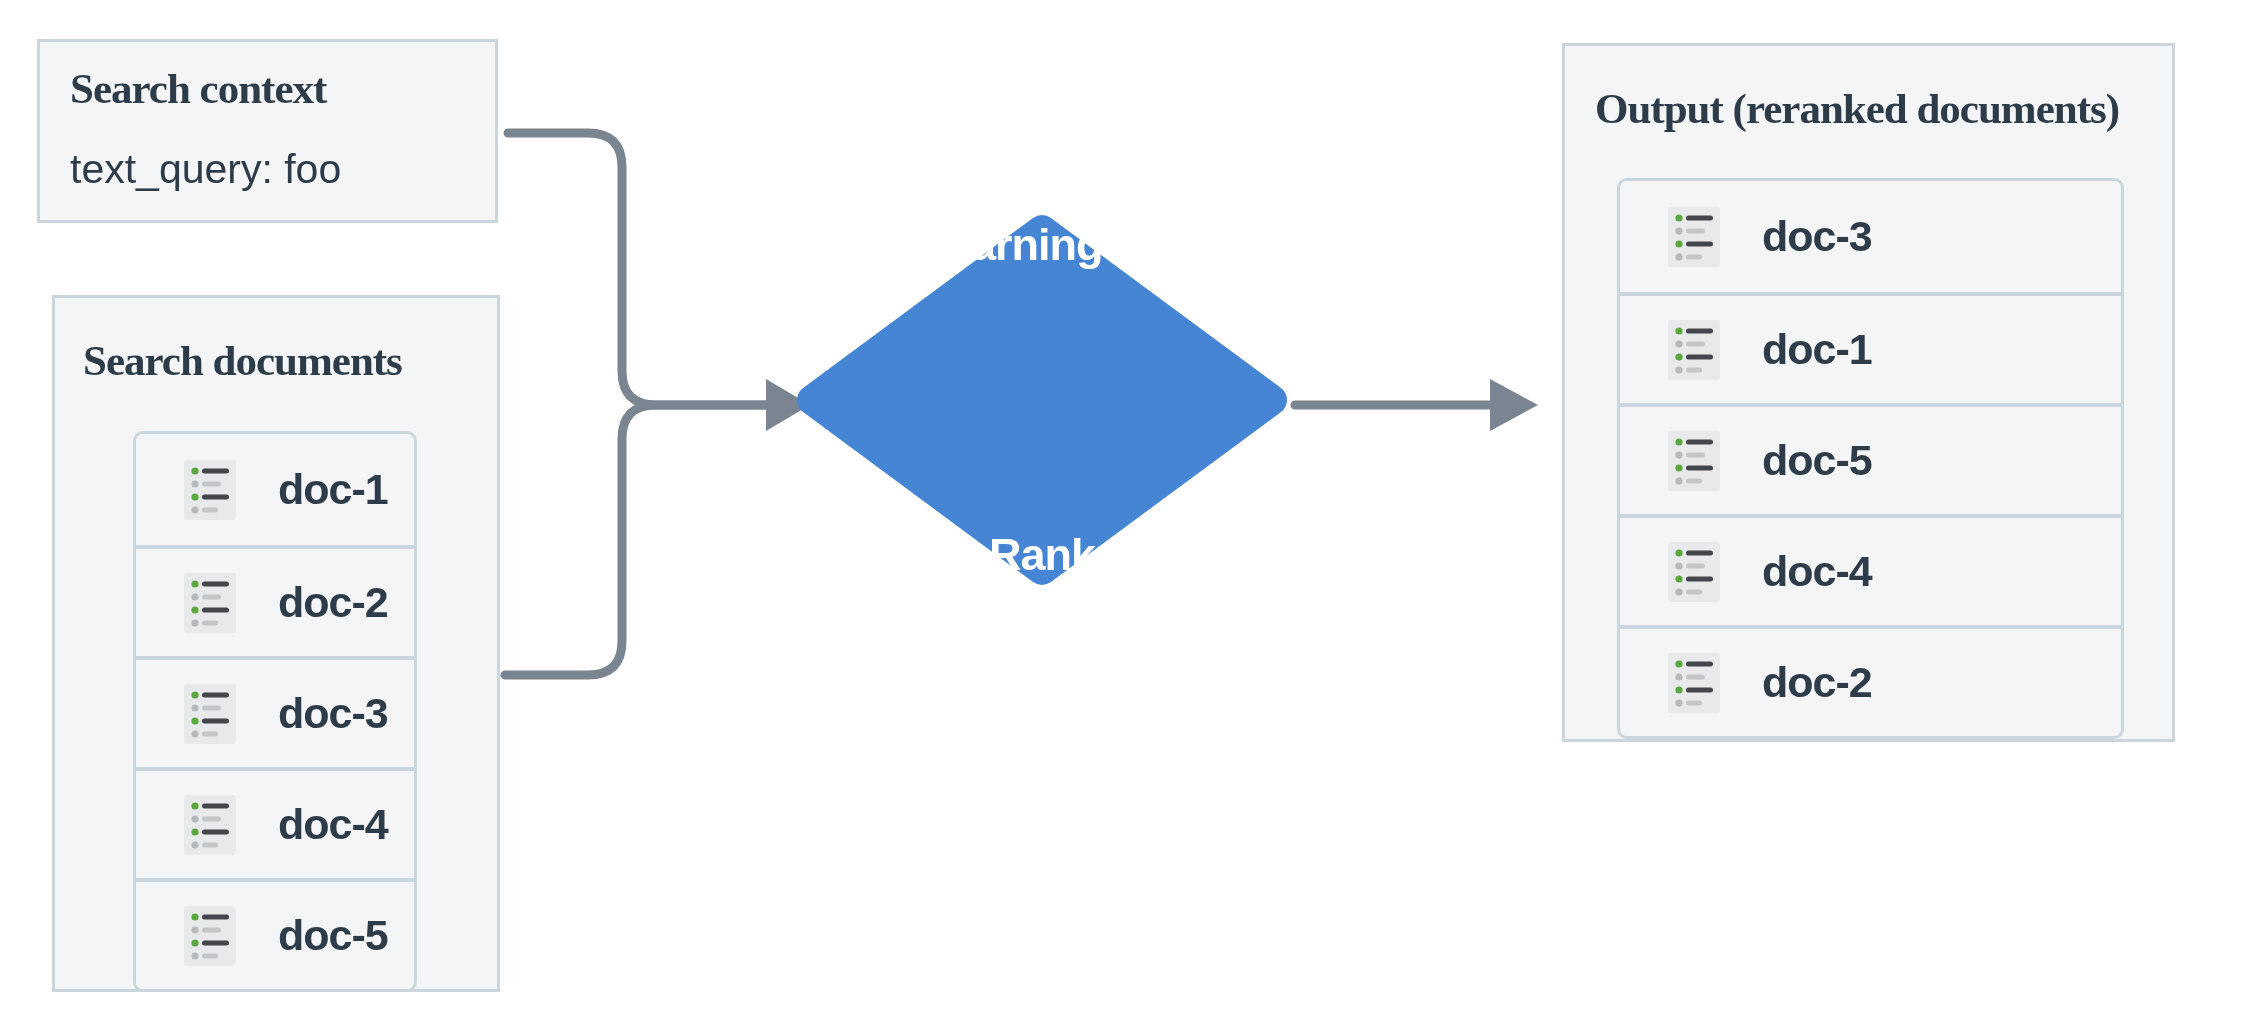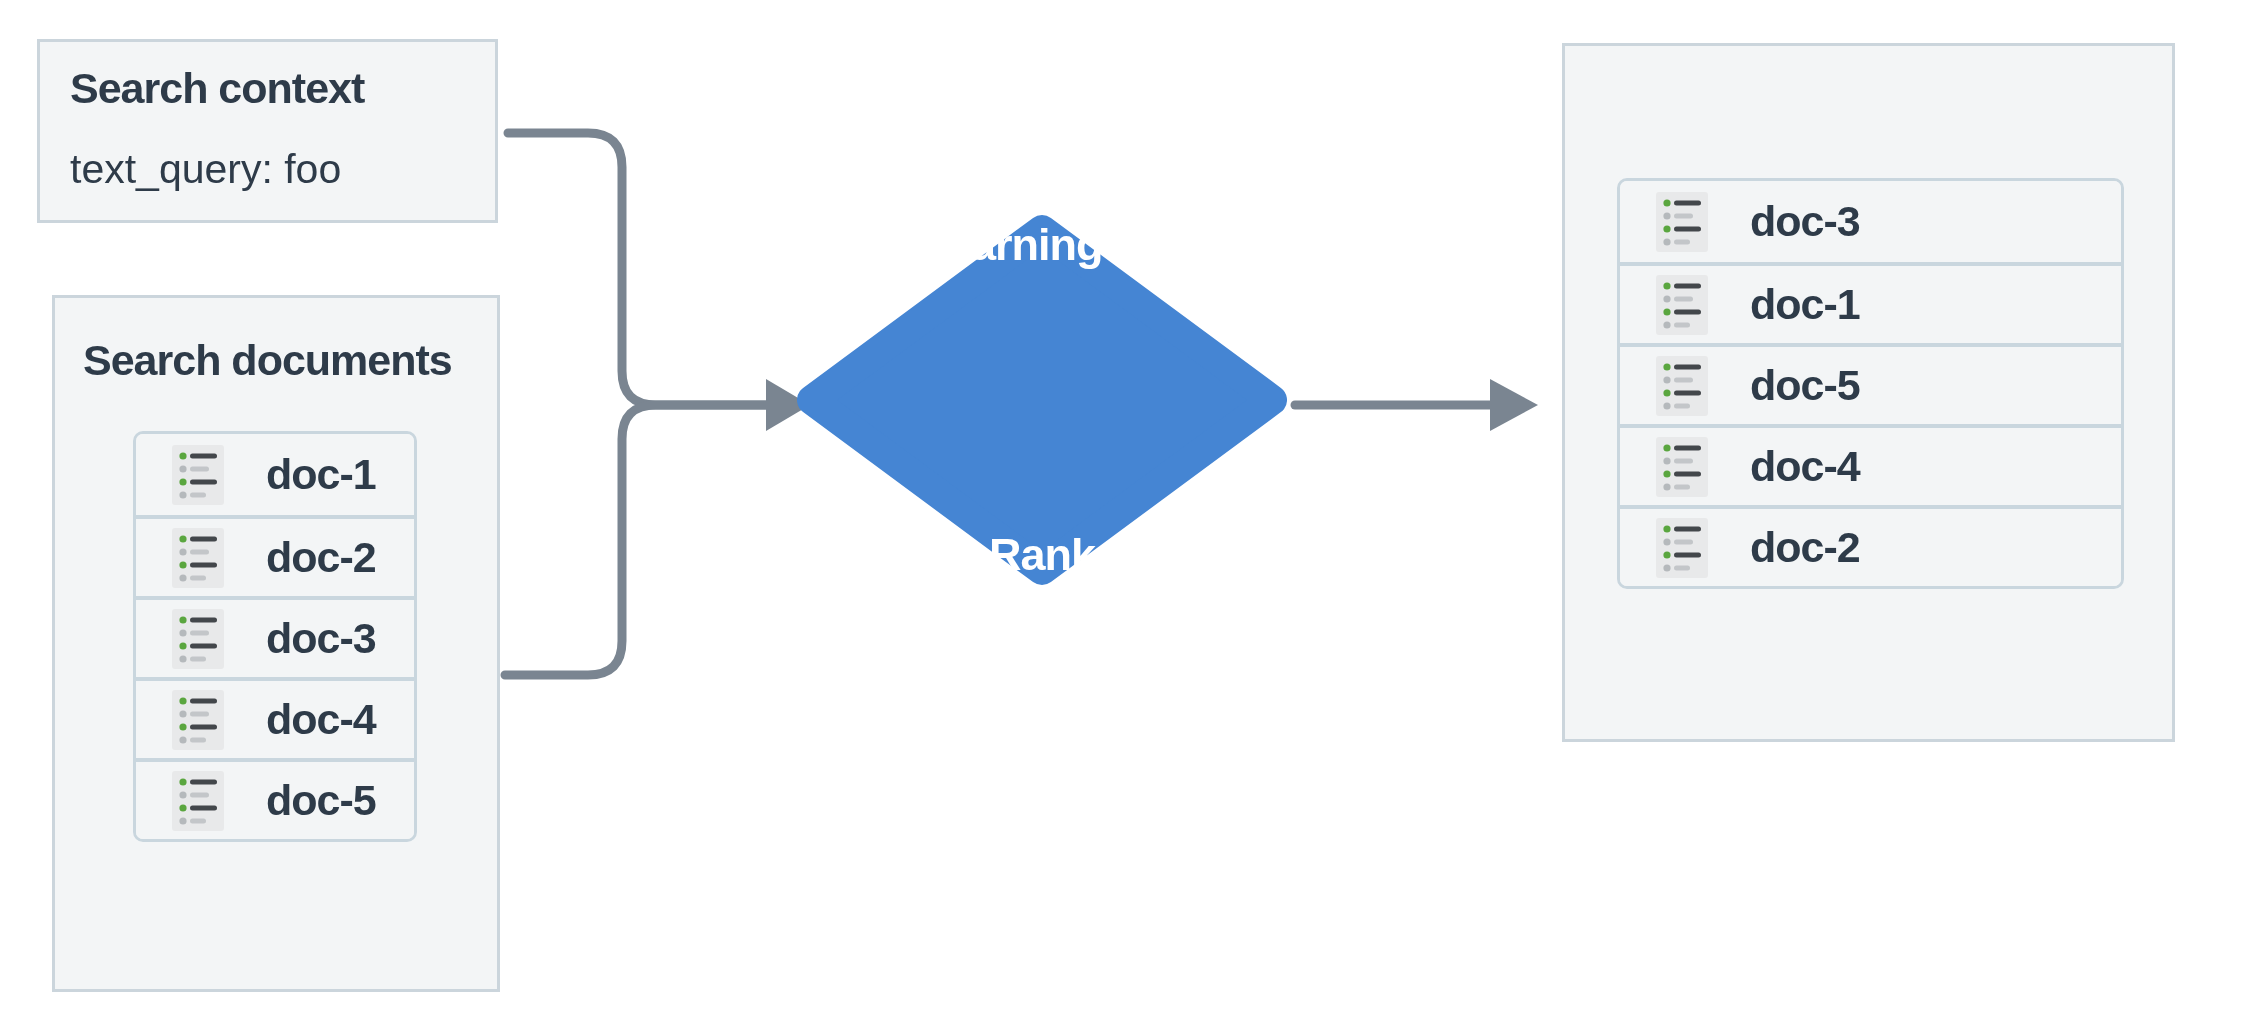--- a/index.html
+++ b/index.html
@@ -27,20 +27,21 @@
   .panel-output { left: 1562px; top: 43px; width: 613px; height: 699px; }
 
   .panel-title {
     position: absolute;
     margin: 0;
     font-size: 43px;
     font-weight: 700;
     letter-spacing: -1px;
     color: var(--text-dark, #2e3b49);
     white-space: nowrap;
+    font-family: Liberation Serif, serif;
   }
   .panel-search .panel-title { left: 30px; top: 22px; }
   .panel-input  .panel-title { left: 28px; top: 38px; }
   .panel-output .panel-title { left: 30px; top: 38px; }
 
   .query-line {
     position: absolute;
     left: 30px; top: 104px;
     font-size: 41px;
     font-weight: 400;
@@ -53,24 +54,24 @@
     position: absolute;
     border: 3px solid var(--card-border, #c9d6de);
     border-radius: 10px;
     overflow: hidden;
     background: var(--panel-fill, #f3f5f6);
   }
   .panel-input  .doc-list { left: 78px; top: 133px; width: 278px; }
   .panel-output .doc-list { left: 52px; top: 132px; width: 501px; }
 
   .doc-card {
-    height: 81px;
+    height: 111px;
     display: flex;
     align-items: center;
-    padding-left: 36px;
+    padding-left: 48px;
     box-sizing: border-box;
     background: var(--panel-fill, #f3f5f6);
   }
   .doc-card + .doc-card {
     border-top: 4px solid var(--card-border, #c9d6de);
   }
   .doc-icon { flex: 0 0 auto; display: block; }
   .doc-label {
     margin-left: 42px;
     font-size: 43px;
@@ -238,20 +239,21 @@
     <polygon class="diamond-shape" points="245,15 475,185 245,355 15,185"></polygon>
   </svg>
   <div class="diamond-label">
 
       <div class="dline">Learning To</div>
 
       <div class="dline">Rank</div>
     </div>
 
   <section class="panel panel-output">
+    <h2 class="panel-title">Output (reranked documents)</h2>
     <div class="doc-list">
 
         <div class="doc-card">
           <svg class="doc-icon" width="52" height="60" viewBox="0 0 52 60" xmlns="http://www.w3.org/2000/svg">
             <rect class="ic-bg" x="0" y="0" width="52" height="60" rx="3"></rect>
             <circle class="ic-dot-g" cx="11" cy="11" r="3.6"></circle>
             <rect class="ic-ln-d" x="18" y="8.5" width="27" height="5" rx="2.5"></rect>
             <circle class="ic-dot-x" cx="11" cy="24" r="3.6"></circle>
             <rect class="ic-ln-l" x="18" y="21.5" width="19" height="5" rx="2.5"></rect>
             <circle class="ic-dot-g" cx="11" cy="37" r="3.6"></circle>

